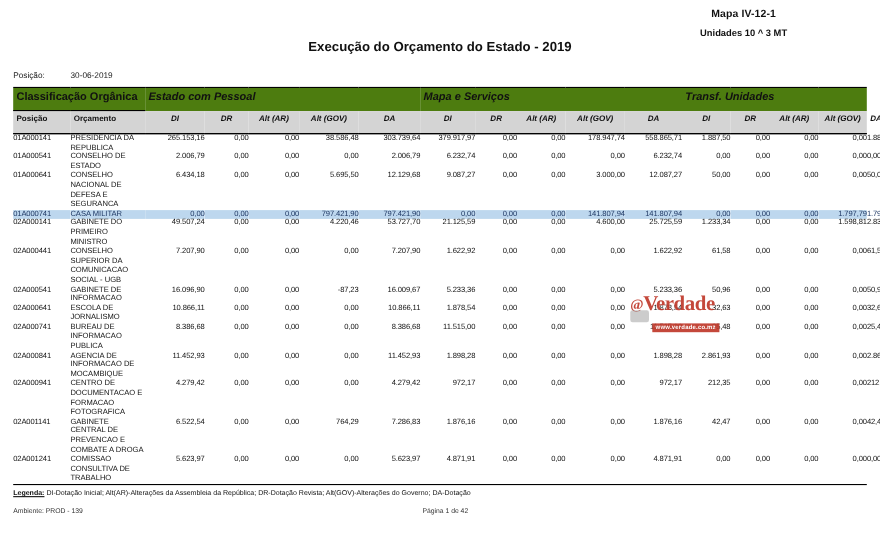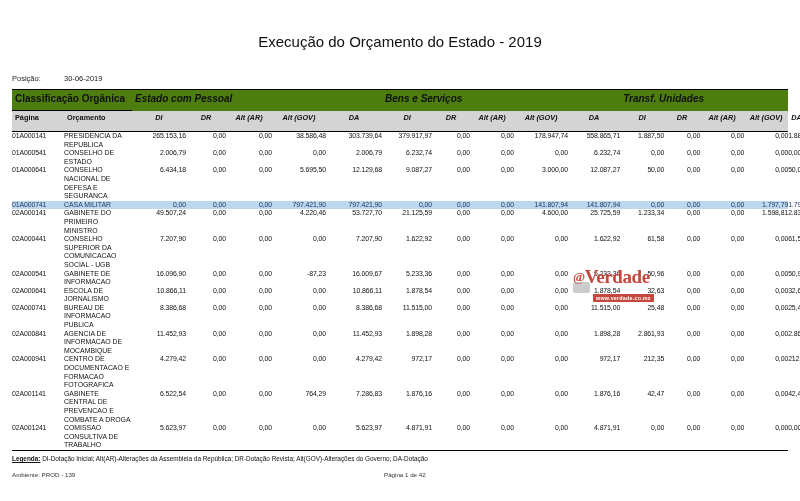--- a/index.html
+++ b/index.html
@@ -43,39 +43,39 @@
     line-height: 13px;
     margin-top: 5px;
   }
 
   
   .titleblock {
     padding-top: 34px;
     text-align: center;
   }
   .title-main {
-    font-size: 15px;
-    font-weight: normal;
+    font-size: 12px;
+    font-weight: bold;
     line-height: 16px;
   }
   .title-sub {
     font-size: 8.2px;
     font-weight: bold;
     line-height: 13px;
     margin-top: 5px;
   }
   .title-sub2 {
     font-size: 8.2px;
     font-weight: bold;
     line-height: 13px;
   }
 
   
   .posrow {
-    margin-top: 24px;
+    margin-top: 14px;
     font-size: 7.5px;
     color: #1a1a1a;
   }
   .posrow .poslabel {
     display: inline-block;
     width: 50px;
   }
   .posrow .posvalue {
     display: inline-block;
   }
@@ -231,20 +231,24 @@
     background: #9b9b9b;
     border-radius: 2px;
     opacity: .55;
   }
 </style>
 </head>
 <body>
 
 <div class="page">
 
+  <div class="topright">
+    <div class="mapa">Mapa IV-12-1</div>
+    <div class="unidades">Unidades 10 ^ 3 MT</div>
+  </div>
 
   <div class="titleblock">
     <div class="title-main">Execução do Orçamento do Estado -  2019</div>
   </div>
 
   <div class="posrow">
     <span class="poslabel">Posição:</span>
     <span class="posvalue">30-06-2019</span>
   </div>
 
@@ -264,25 +268,25 @@
       <col style="width:52px">
       <col style="width:44px">
       <col style="width:36px">
       <col style="width:44px">
       <col style="width:44px">
     </colgroup>
     <thead>
       <tr class="group-row">
         <th class="classif" colspan="2">Classificação Orgânica</th>
         <th class="italic" colspan="5">Estado com Pessoal</th>
-        <th class="italic" colspan="5">Bens e Serviços</th>
+        <th class="italic" colspan="5">Mapa e Serviços</th>
         <th class="italic" colspan="4">Transf. Unidades</th>
       </tr>
       <tr class="col-row">
-        <th class="lbl">Página</th>
+        <th class="lbl">Posição</th>
         <th class="lbl">Orçamento</th>
         <th class="num">DI</th>
         <th class="num">DR</th>
         <th class="num">Alt (AR)</th>
         <th class="num">Alt (GOV)</th>
         <th class="num">DA</th>
         <th class="num">DI</th>
         <th class="num">DR</th>
         <th class="num">Alt (AR)</th>
         <th class="num">Alt (GOV)</th>

